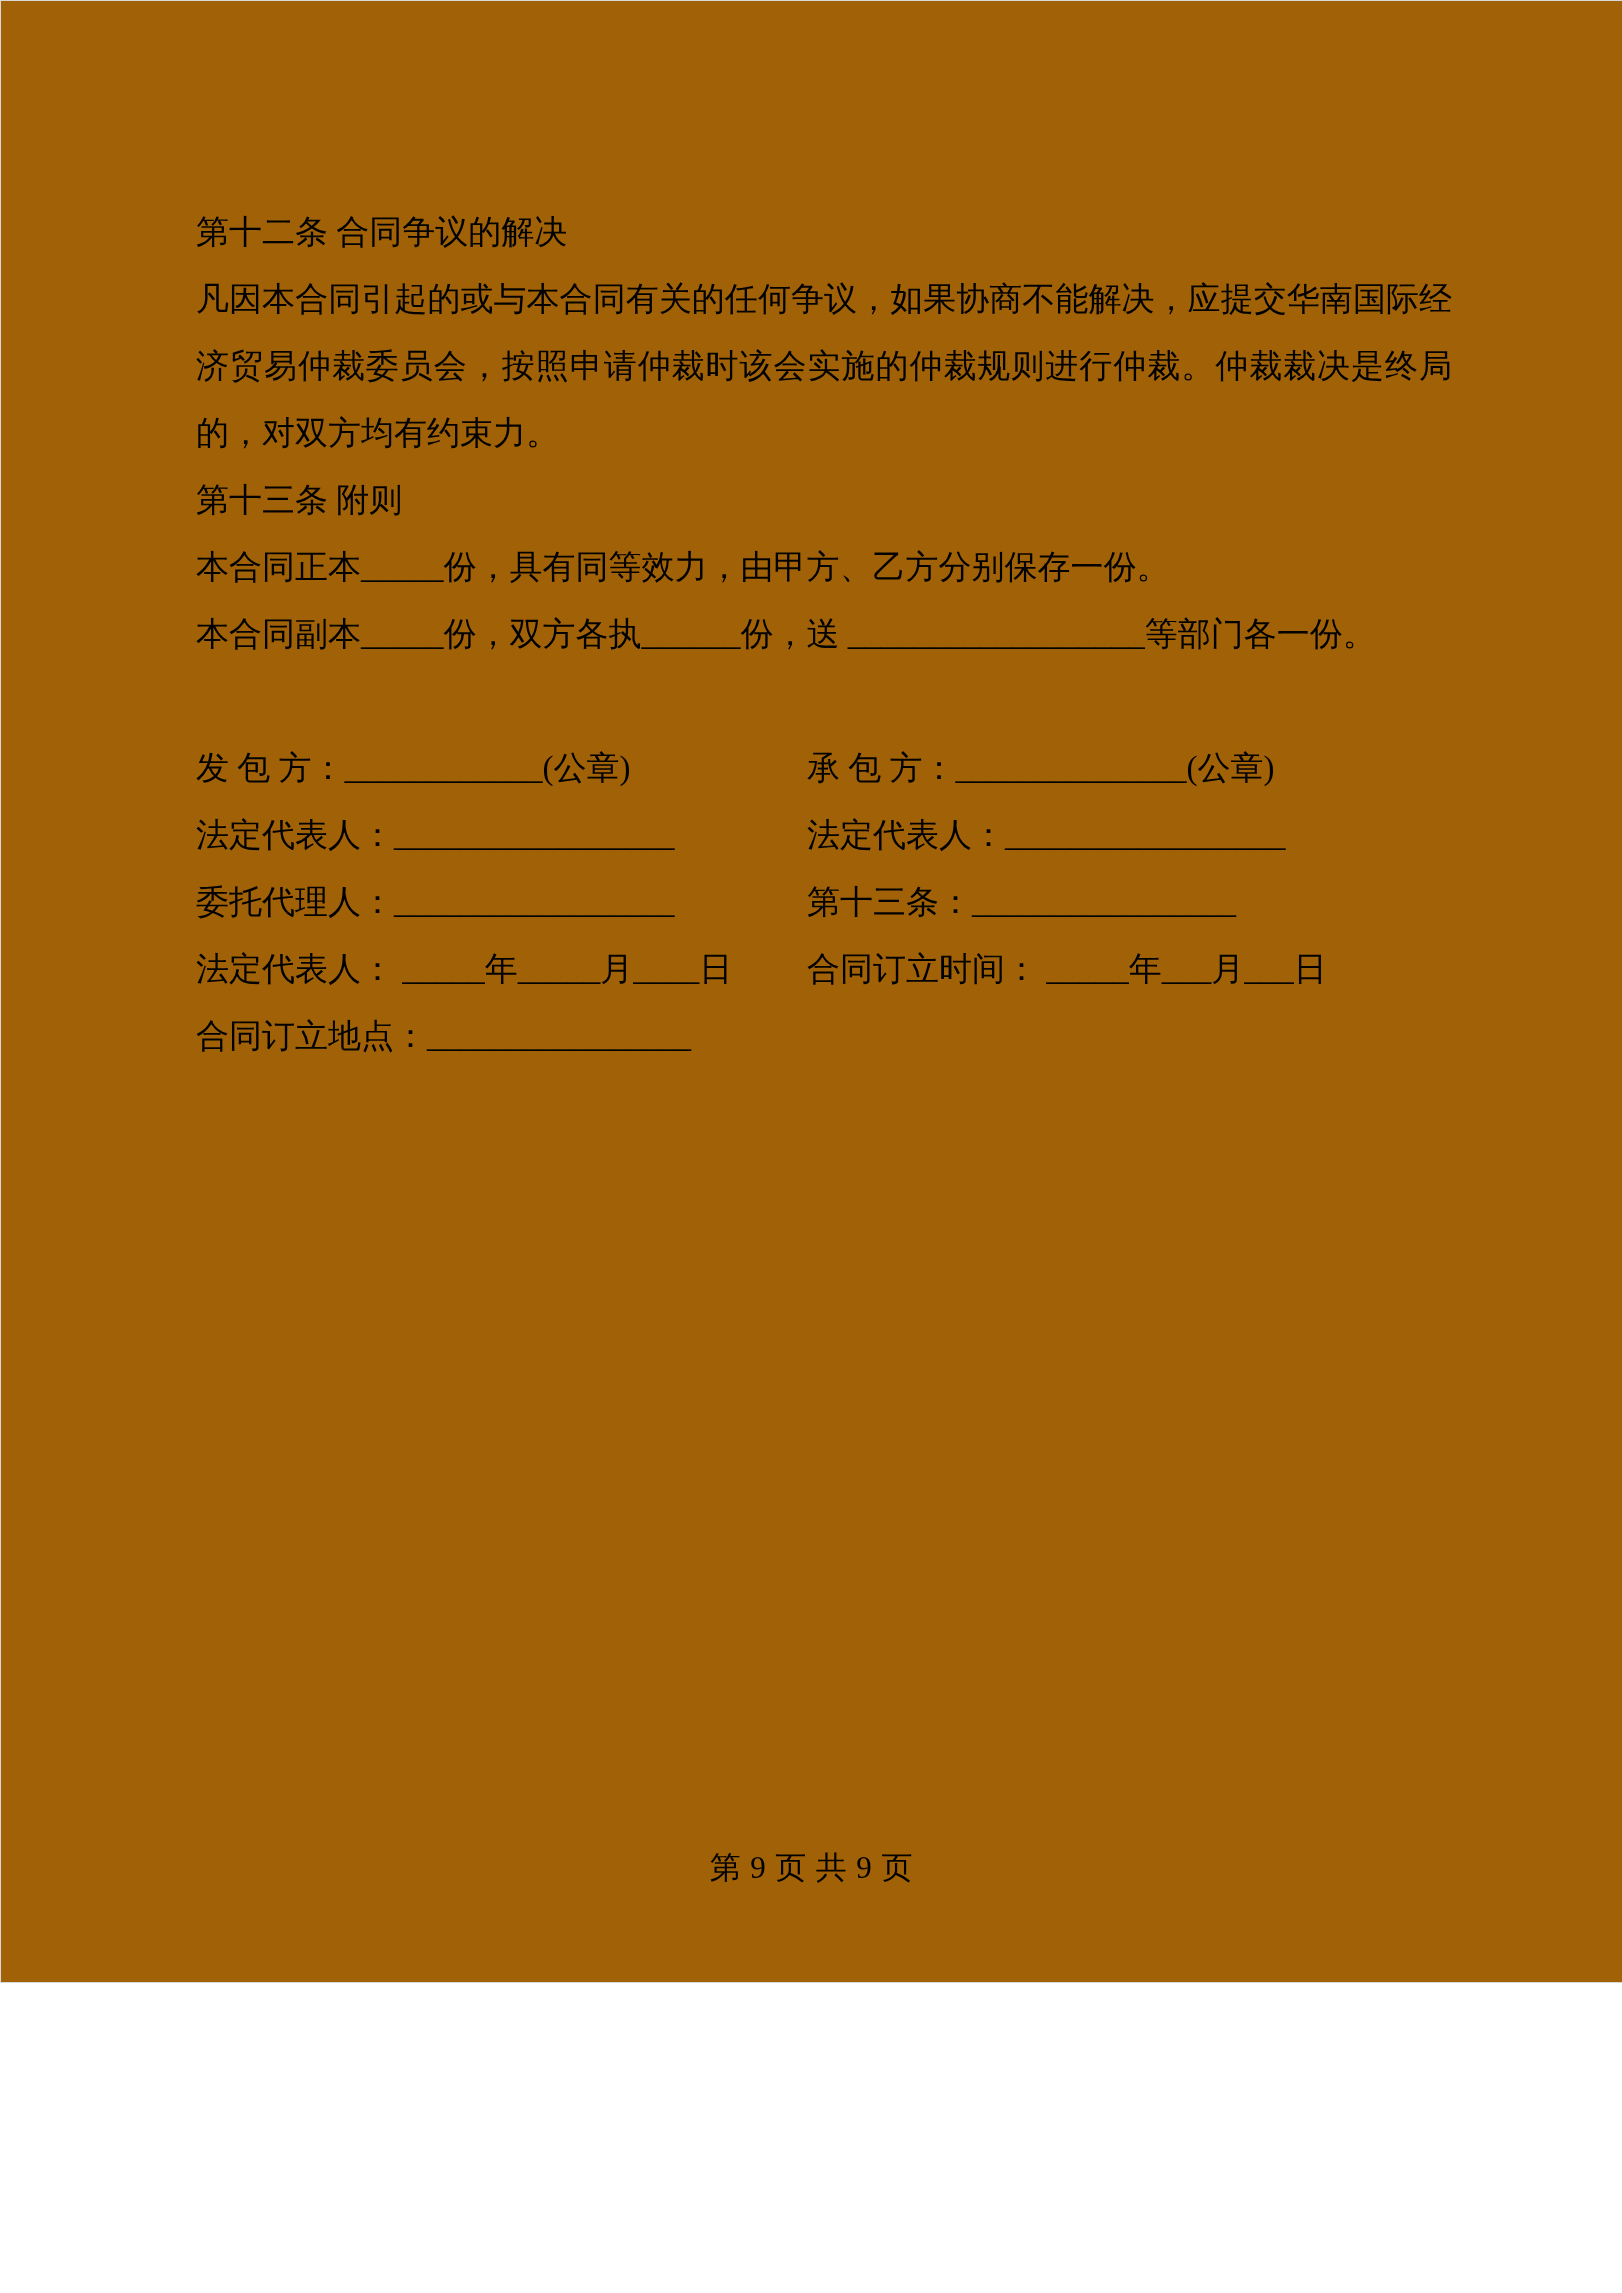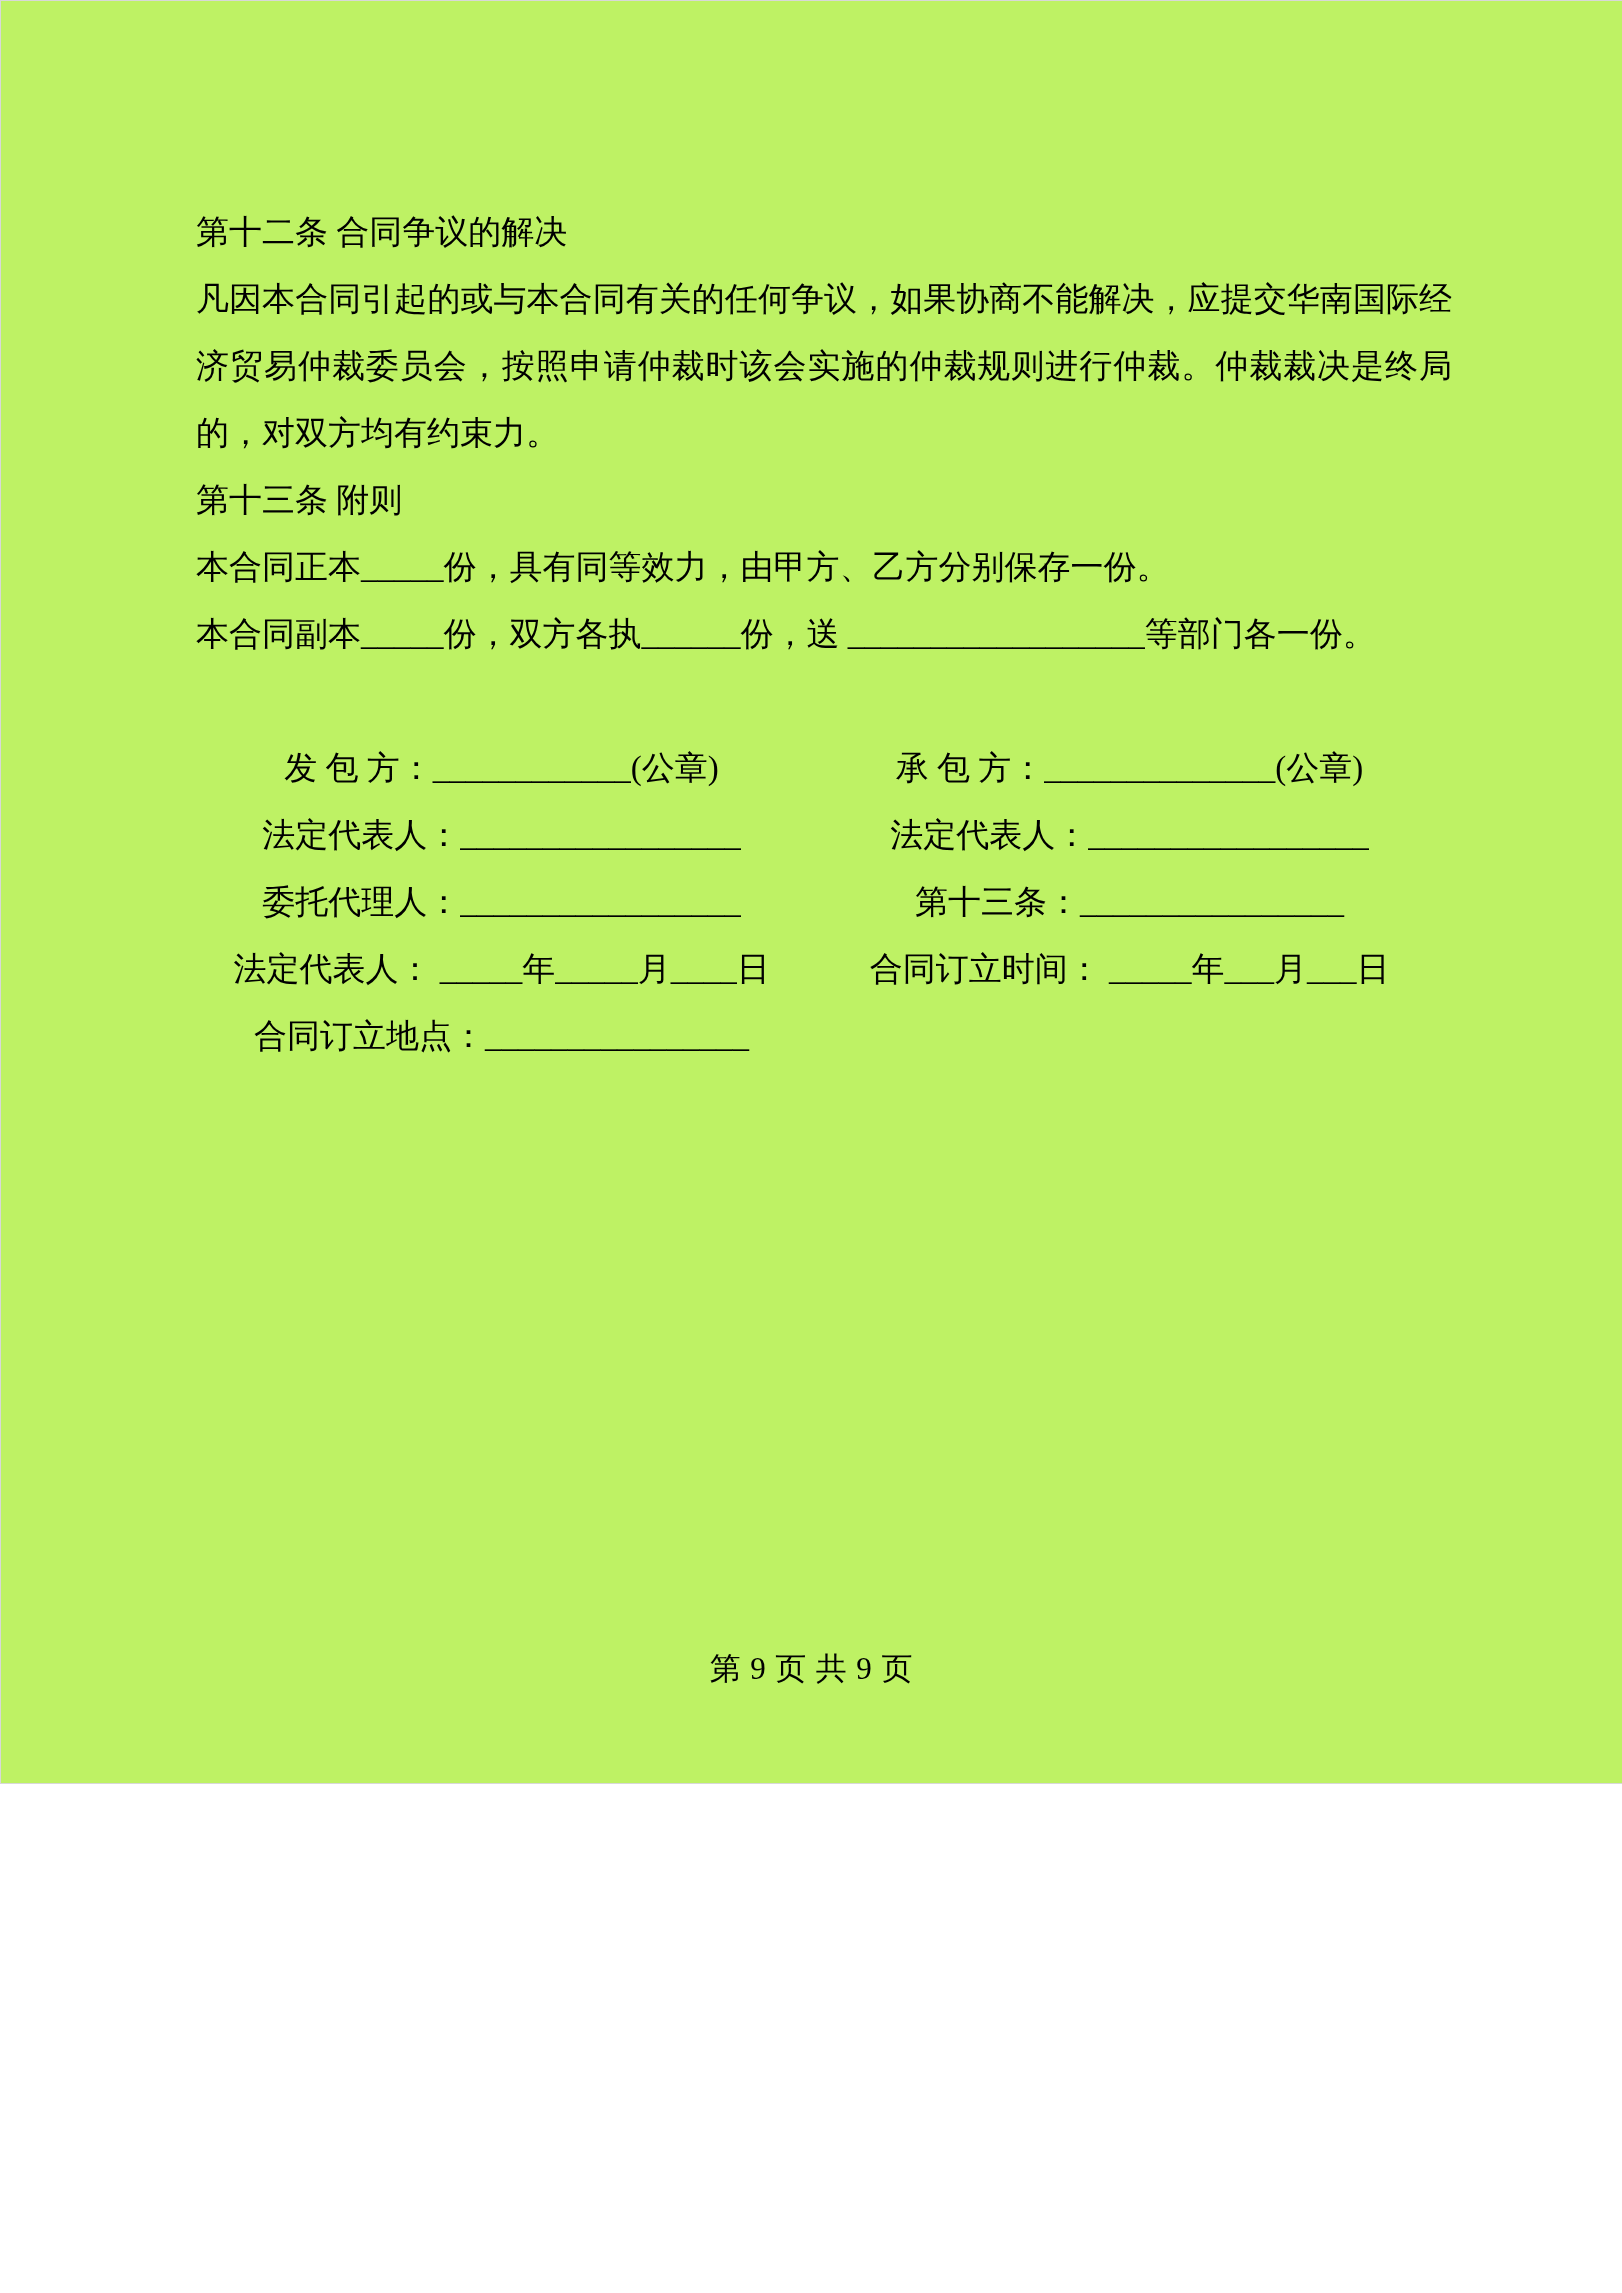--- a/index.html
+++ b/index.html
@@ -3,22 +3,22 @@
 <meta charset="utf-8">
 <style>
   * { margin: 0; padding: 0; box-sizing: border-box; }
   html, body {
     background: #ffffff;
     font-family: "Liberation Serif", "DejaVu Serif", serif;
   }
   .page {
     position: relative;
     width: 1623px;
-    height: 1784px;
-    background: #bef264;
+    height: 1983px;
+    background: #a16207;
     border: 0.9px solid #d8d8d8;
     color: #000000;
     overflow: hidden;
     margin: 0 auto;
   }
   .content {
     position: absolute;
     left: 195px;
     top: 198px;
     width: 1256px;
@@ -37,21 +37,20 @@
     white-space: nowrap;
   }
   .sig-grid {
     display: grid;
     grid-template-columns: 611px 1fr;
     margin-top: 67px;
   }
   .sig-cell {
     white-space: nowrap;
     line-height: 67px;
-    text-align: center;
   }
   .footer {
     position: absolute;
     bottom: 93px;
     left: 0;
     width: 100%;
     text-align: center;
     font-size: 31px;
     letter-spacing: 0.9px;
     color: #000000;

